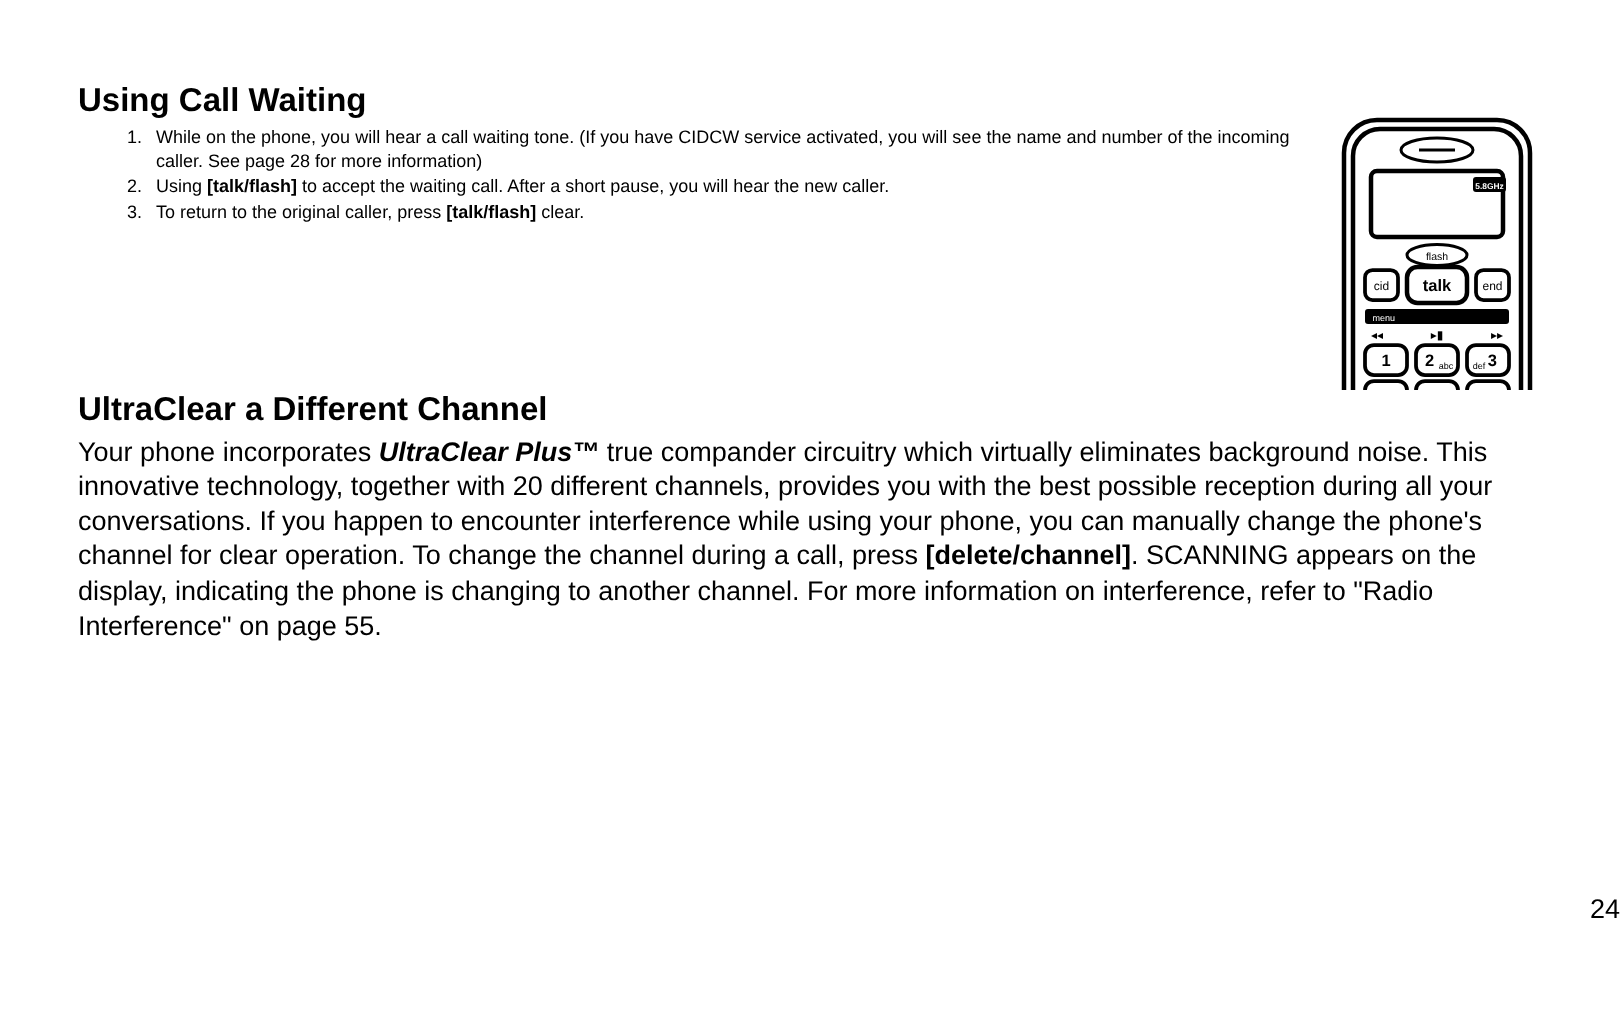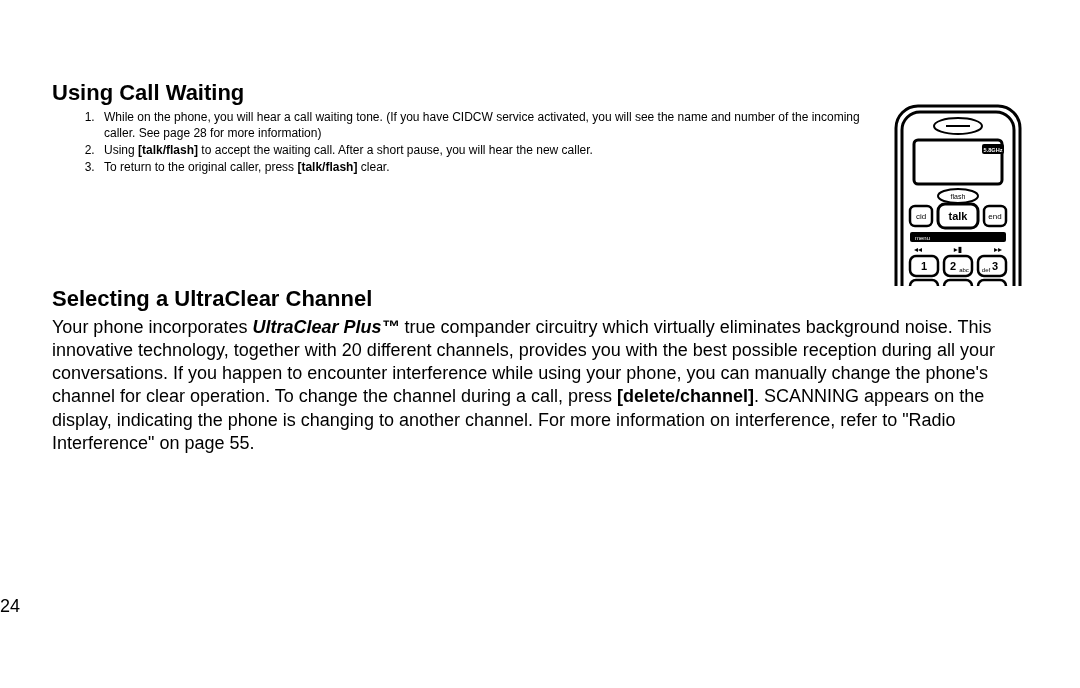--- a/index.html
+++ b/index.html
@@ -9,21 +9,21 @@
     height: 688px;
     background: #ffffff;
     font-family: Arial, Helvetica, sans-serif;
     color: #000;
   }
   .page {
     position: relative;
     width: 1080px;
     height: 645px;
     box-sizing: border-box;
-    padding: 80px 52px 0 52px;
+    padding: 54px 52px 0 52px;
   }
   h2 {
     font-size: 22px;
     font-weight: bold;
     margin: 0 0 4px 0;
     line-height: 1.2;
   }
   p {
     font-size: 18px;
     line-height: 1.28;
@@ -58,21 +58,21 @@
   .phone-illustration svg {
     width: 140px;
     height: 260px;
     display: block;
   }
   .page-number {
     position: absolute;
     left: 0;
     right: 0;
     bottom: 28px;
-    text-align: left;
+    text-align: right;
     font-size: 18px;
   }
 </style>
 </head>
 <body>
 
 <div class="page">
 
   <div class="toprow">
     <div class="toprow-text">
@@ -137,20 +137,20 @@
         <text x="65" y="194" font-family="Arial" font-size="11" font-weight="bold" text-anchor="middle">5</text>
         <text x="76" y="196" font-family="Arial" font-size="6" text-anchor="middle">jkl</text>
         <rect x="90" y="180" width="28" height="20" rx="6" fill="none" stroke="#000" stroke-width="2.5"></rect>
         <text x="110" y="194" font-family="Arial" font-size="11" font-weight="bold" text-anchor="end">6</text>
         <text x="98" y="196" font-family="Arial" font-size="6" text-anchor="middle">mno</text>
       </svg>
     </div>
   </div>
 
   <div>
-    <h2>Selecting a UltraClear Channel</h2>
+    <h2>UltraClear a Different Channel</h2>
     <p>
       <span>Your phone incorporates </span><b><i>UltraClear Plus™</i></b><span> true compander circuitry which virtually eliminates background noise. This innovative technology, together with 20 different channels, provides you with the best possible reception during all your conversations. If you happen to encounter interference while using your phone, you can manually change the phone's channel for clear operation. To change the channel during a call, press </span><b>[delete/channel]</b><span>. SCANNING appears on the display, indicating the phone is changing to another channel. For more information on interference, refer to "Radio Interference" on page 55.</span>
     </p>
   </div>
 
   <div class="page-number">24</div>
 </div>
 
 </body></html>

